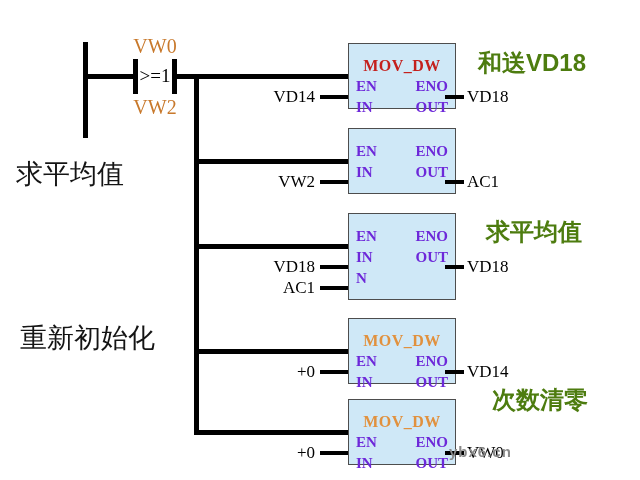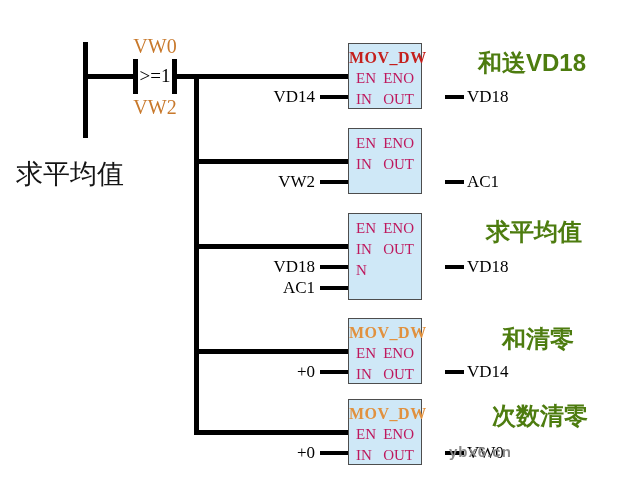--- a/index.html
+++ b/index.html
@@ -3,30 +3,30 @@
 <meta charset="utf-8">
 <style>
   * { margin:0; padding:0; box-sizing:border-box; }
   html,body { background:#ffffff; }
   #screen {
     position:relative; width:640px; height:480px; background:#ffffff;
     font-family:"Liberation Serif", serif; overflow:hidden;
   }
   .line { position:absolute; background:#000000; }
   .fblock {
-    position:absolute; left:348px; width:74px;
-    background:#cfe8f7; border:1.5px solid #4d4d4d; padding-top:4px;
+    position:absolute; left:348px; width:108px;
+    background:#cfe8f7; border:1.5px solid #4d4d4d; padding-top:12px;
   }
   .ftitle {
     height:20px; line-height:20px; text-align:center;
     font-weight:bold; font-size:16px; letter-spacing:0.5px;
   }
   .frow {
     height:21px; line-height:21px; display:flex; justify-content:space-between;
-    padding:0 7px; font-weight:normal; font-size:15px; color:#be185d;
+    padding:0 7px; font-weight:bold; font-size:15px; color:#6d28d9;
   }
   .operand {
     position:absolute; font-weight:normal; font-size:17px; color:#000;
     height:18px; line-height:18px; white-space:nowrap;
   }
   .in-label { width:80px; text-align:right; }
   .c-orange { color:#c8792c; }
   .contact-txt { text-align:center; }
   .comment {
     position:absolute; font-weight:bold; font-size:24px; color:#4d7c0f;
@@ -55,20 +55,21 @@
   <div class="line" style="left:194px;top:349px;width:154px;height:5px"></div>
   <div class="line" style="left:194px;top:430px;width:154px;height:5px"></div>
 
   <div class="line" style="left:133px;top:59px;width:5px;height:35px"></div>
   <div class="line" style="left:172px;top:59px;width:5px;height:35px"></div>
   <div class="operand c-orange contact-txt" style="left:119px;top:35px;width:72px;font-size:20px;height:22px;line-height:22px">VW0</div>
   <div class="operand contact-txt" style="left:138px;top:61px;width:34px;font-size:19px;height:30px;line-height:30px">&gt;=1</div>
   <div class="operand c-orange contact-txt" style="left:119px;top:96px;width:72px;font-size:20px;height:22px;line-height:22px">VW2</div>
 
   <div class="side-label" style="left:16px;top:156px">求平均值</div>
+  <div class="side-label" style="left:20px;top:320px">重新初始化</div>
 
   <div class="fblock" style="top:43px;height:66px">
     <div class="ftitle" style="color: rgb(196, 32, 29);">MOV_DW</div>
     <div class="frow">
       <span>EN</span>
       <span>ENO</span>
     </div>
     <div class="frow">
       <span>IN</span>
       <span>OUT</span>
@@ -125,34 +126,33 @@
     </div>
     <div class="frow">
       <span>IN</span>
       <span>OUT</span>
     </div>
   </div>
   <div class="line" style="left:320px;top:370px;width:28px;height:4px"></div>
   <div class="operand in-label" style="left:235px;top:363px">+0</div>
   <div class="line" style="left:445px;top:370px;width:19px;height:4px"></div>
   <div class="operand" style="left:467px;top:363px">VD14</div>
-  <div class="comment" style="left:502px;top:323px">和清零</div>
 
   <div class="fblock" style="top:399px;height:66px">
     <div class="ftitle" style="color: rgb(225, 145, 62);">MOV_DW</div>
     <div class="frow">
       <span>EN</span>
       <span>ENO</span>
     </div>
     <div class="frow">
       <span>IN</span>
       <span>OUT</span>
     </div>
   </div>
   <div class="line" style="left:320px;top:451px;width:28px;height:4px"></div>
   <div class="operand in-label" style="left:235px;top:444px">+0</div>
   <div class="line" style="left:445px;top:451px;width:19px;height:4px"></div>
   <div class="operand" style="left:467px;top:444px">VW0</div>
-  <div class="comment" style="left:492px;top:400px">次数清零</div>
+  <div class="comment" style="left:492px;top:384px">次数清零</div>
 
   <div class="watermark" style="left:449px;top:443px">ybx6.cn</div>
 
 </div>
 
 </body></html>

